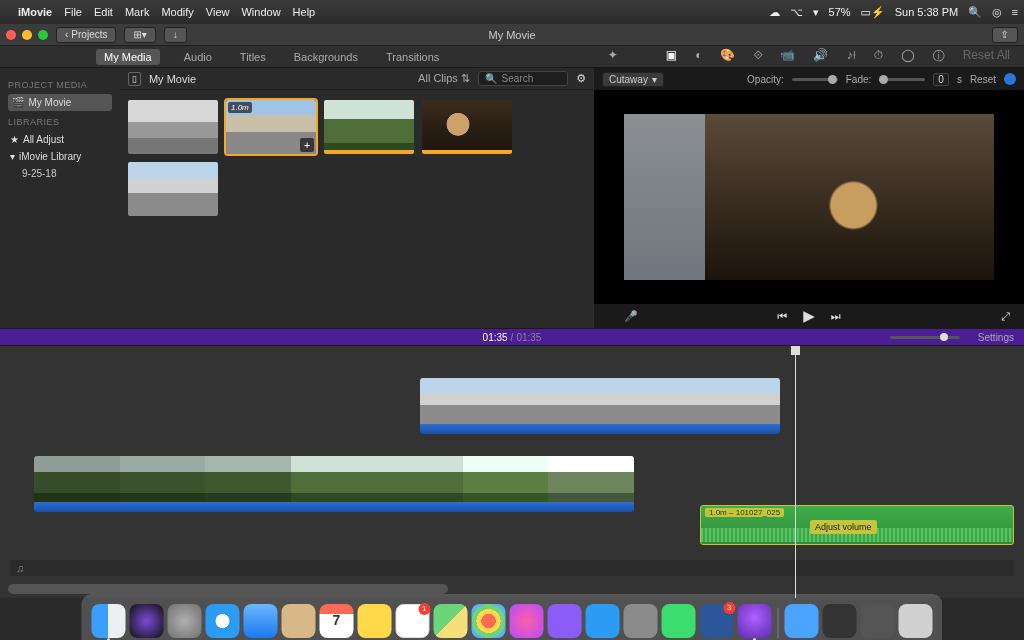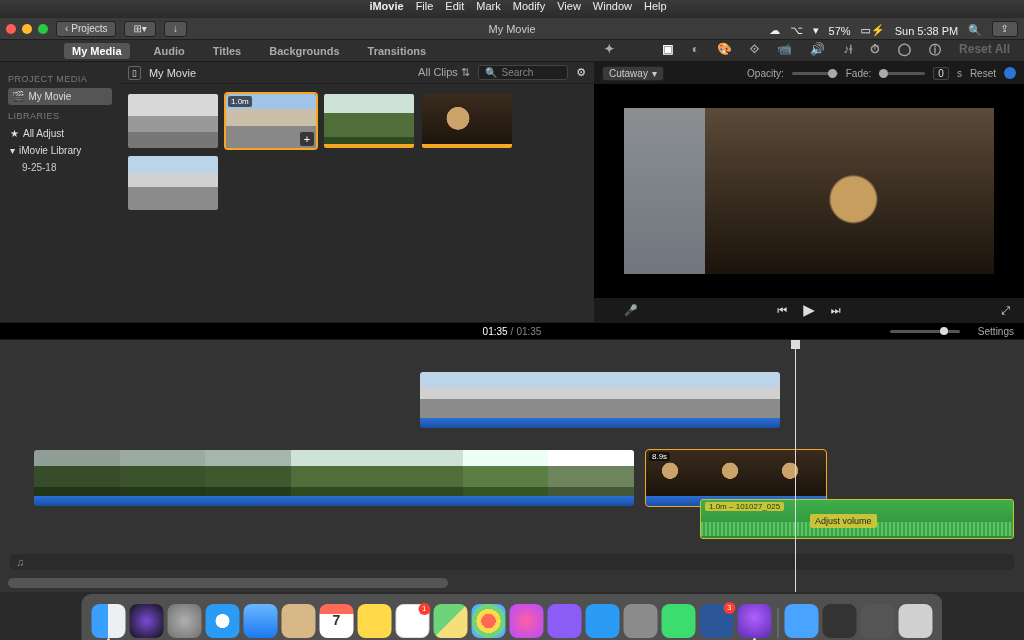--- a/index.html
+++ b/index.html
@@ -1,52 +1,52 @@
 <!DOCTYPE html>
 <html><head>
 <meta charset="utf-8">
 <style>
   * { margin: 0; padding: 0; box-sizing: border-box; font-family: -apple-system, "Helvetica Neue", Arial, sans-serif; }
   body { width: 1024px; height: 640px; background: #2a2a2a; overflow: hidden; color: #ddd; font-size: 11px; position: relative; }
 
   
-  .menubar { height: 18px; background: linear-gradient(#3b3b3b,#2b2b2b); display: flex; align-items: center; color: #eee; font-size: 11px; padding: 0 6px; gap: 12px; flex-direction: column; }
+  .menubar { height: 18px; background: linear-gradient(#3b3b3b,#2b2b2b); display: flex; align-items: center; color: #eee; font-size: 11px; padding: 12px 6px; gap: 12px; }
   .menubar .left { display: flex; gap: 12px; align-items: center; }
   .menubar .right { margin-left: auto; display: flex; gap: 10px; align-items: center; }
   .apple { font-size: 12px; }
 
   
   .titlebar { height: 22px; background: #3b3b3b; display: flex; align-items: center; padding: 0 6px; gap: 8px; border-bottom: 1px solid #1e1e1e;}
   .traffic { display: flex; gap: 6px; }
   .traffic span { width: 10px; height: 10px; border-radius: 50%; display: inline-block; }
   .t-red{background:#ff5f57}.t-yel{background:#febc2e}.t-grn{background:#28c840}
   .toolbtn { background: #555; border: 1px solid #222; border-radius: 3px; color: #ddd; padding: 1px 8px; font-size: 10px; display:inline-flex; align-items:center; gap:3px; height:16px;}
   .titlebar .title { position:absolute; left:50%; transform:translateX(-50%); color:#ccc; font-size:11px;}
   .share { margin-left:auto; }
 
   
-  .tabstrip { height: 22px; background: #2f2f2f; display: flex; align-items: center; padding-left: 64px; gap: 20px; border-bottom:1px solid #1a1a1a;font-weight:bold;}
+  .tabstrip { height: 22px; background: #2f2f2f; display: flex; align-items: center; padding-left: 96px; gap: 20px; border-bottom:1px solid #1a1a1a;}
   .tabstrip span { color:#aaa; font-size:11px; padding:2px 4px;}
   .tabstrip .active { color:#fff; background:#555; border-radius:3px; padding:2px 8px;}
   .tabstrip .adjust-icons { margin-left:auto; display:flex; gap:10px; padding-right:10px; color:#aaa;}
   .adjust-icons span { font-size:12px; }
 
   
   .upper { display:flex; height: 260px; }
   .sidebar { width:120px; background:#2a2a2a; padding:6px 8px; font-size:10px; color:#999;}
   .sidebar .hd { text-transform:uppercase; color:#7a7a7a; font-size:9px; margin:6px 0 4px; letter-spacing:.5px;}
   .sidebar .item { color:#ddd; padding:3px 2px; display:flex; align-items:center; gap:4px;}
   .sidebar .item.sel { background:#555; border-radius:3px; padding:3px 4px;}
   .sidebar .sub { padding-left:14px; color:#ccc;}
 
   .browser { flex:1; background:#2a2a2a; display:flex; flex-direction:column;}
   .browser-head { height:22px; display:flex; align-items:center; gap:8px; padding:0 8px; border-bottom:1px solid #1e1e1e;}
   .searchbox { background:#1e1e1e; border:1px solid #444; border-radius:3px; color:#888; font-size:10px; padding:1px 6px; width:90px; display:inline-flex; align-items:center; gap:4px;}
   .clips { flex:1; padding:10px 8px; display:flex; flex-wrap:wrap; gap:8px; align-content:flex-start;}
-  .clip { width:90px; height:54px; background:#444; position:relative; overflow:hidden; border-radius:2px;}
+  .clip { width:90px; height:54px; background:#444; position:relative; overflow:hidden; border-radius:2px;font-style:italic;}
   .clip.sel { outline:2px solid #f5a623;}
   .clip .badge { position:absolute; top:2px; left:2px; background:rgba(0,0,0,.6); color:#fff; font-size:8px; padding:1px 3px; border-radius:2px;}
   .clip .plus { position:absolute; bottom:2px; right:2px; width:14px; height:14px; background:rgba(0,0,0,.6); color:#fff; text-align:center; border-radius:2px; font-size:11px; line-height:14px;}
   .clip .strip { position:absolute; bottom:0; left:0; right:0; height:4px; background:#f5a623;}
   
   .th-road {background:linear-gradient(#d8d8d8 40%,#999 40% 70%,#777 70%);}
   .th-street{background:linear-gradient(#a0c4e8 28%,#cabfa8 28% 60%,#888 60%);}
   .th-mountain{background:linear-gradient(#cfe2d8 35%,#4f6e3a 35% 80%,#2f4a20 80%);}
   .th-cafe{background:radial-gradient(circle at 40% 45%,#caa26a 0 18%,transparent 19%),linear-gradient(#3a2c1e,#1c130b);}
   .th-city{background:linear-gradient(#bcd4ea 32%,#d1d1d1 32% 58%,#8b8b8b 58%);}
@@ -62,21 +62,21 @@
   .preview .img { width:86%; height:78%; background:
       radial-gradient(circle at 62% 55%, #c89d60 0 9%, transparent 10%),
       linear-gradient(90deg, rgba(180,200,220,.55) 0 22%, transparent 22%),
       linear-gradient(#5a4a38,#1c130b);
       position:relative;}
   .transport { height:24px; display:flex; align-items:center; justify-content:center; gap:16px; color:#ddd; position:relative;}
   .transport .mic{position:absolute; left:30px;}
   .transport .full{position:absolute; right:14px;}
 
   
-  .timebar { height:18px; background:#000000; display:flex; align-items:center; justify-content:center; color:#ccc; font-size:10px; position:relative; border-top:1px solid #1a1a1a; border-bottom:1px solid #1a1a1a;}
+  .timebar { height:18px; background:#4c1d95; display:flex; align-items:center; justify-content:center; color:#ccc; font-size:10px; position:relative; border-top:1px solid #1a1a1a; border-bottom:1px solid #1a1a1a;}
   .timebar .settings { position:absolute; right:10px; color:#aaa;margin-left:14px;}
   .timebar .zoom { position:absolute; right:64px; width:70px; height:3px; background:#555; border-radius:2px;}
   .timebar .zoom .knob{width:8px;height:8px;background:#ddd;border-radius:50%;position:absolute;top:-3px; left:50px;}
 
   
   .timeline { height:252px; background:#333; position:relative; overflow:hidden;}
   .playhead { position:absolute; top:0; bottom:0; width:1px; background:#ddd; left:795px; z-index:20;}
   .playhead::before{content:"";position:absolute;top:0;left:-4px;width:9px;height:9px;background:#ddd;}
   .track { position:absolute; height:56px; }
   .vclip { position:absolute; top:0; bottom:0; border-radius:3px; overflow:hidden;}
@@ -278,29 +278,20 @@
         <div class="th-mountain" style="filter:brightness(.7)"></div>
           <div class="th-mountain" style="filter:brightness(.75)"></div>
           <div class="th-mountain" style="filter:brightness(.8)"></div>
           <div class="th-mountain"></div>
           <div class="th-mountain"></div>
           <div class="th-mountain" style="filter:brightness(1.15)"></div>
           <div class="th-mountain" style="filter:brightness(1.25) saturate(.6)"></div>
       </div>
       <div class="aud"></div>
     </div>
-    <div class="vclip" style="left:646px; width:180px; outline:1px solid #f5a623;">
-      <span class="lbl">8.9s</span>
-      <div class="thumb-row">
-          <div class="th-cafe"></div>
-          <div class="th-cafe"></div>
-          <div class="th-cafe"></div>
-        </div>
-      <div class="aud"></div>
-    </div>
   </div>
 
   <div class="aclip" style="left:700px; top:159px; width:314px;">
     <span class="albl">1.0m – 101027_025</span>
     <div class="wf"></div>
   </div>
   <div class="tooltip" style="left:810px; top:174px;">Adjust volume</div>
 
   <div class="music-row">
       <span>♫</span>

